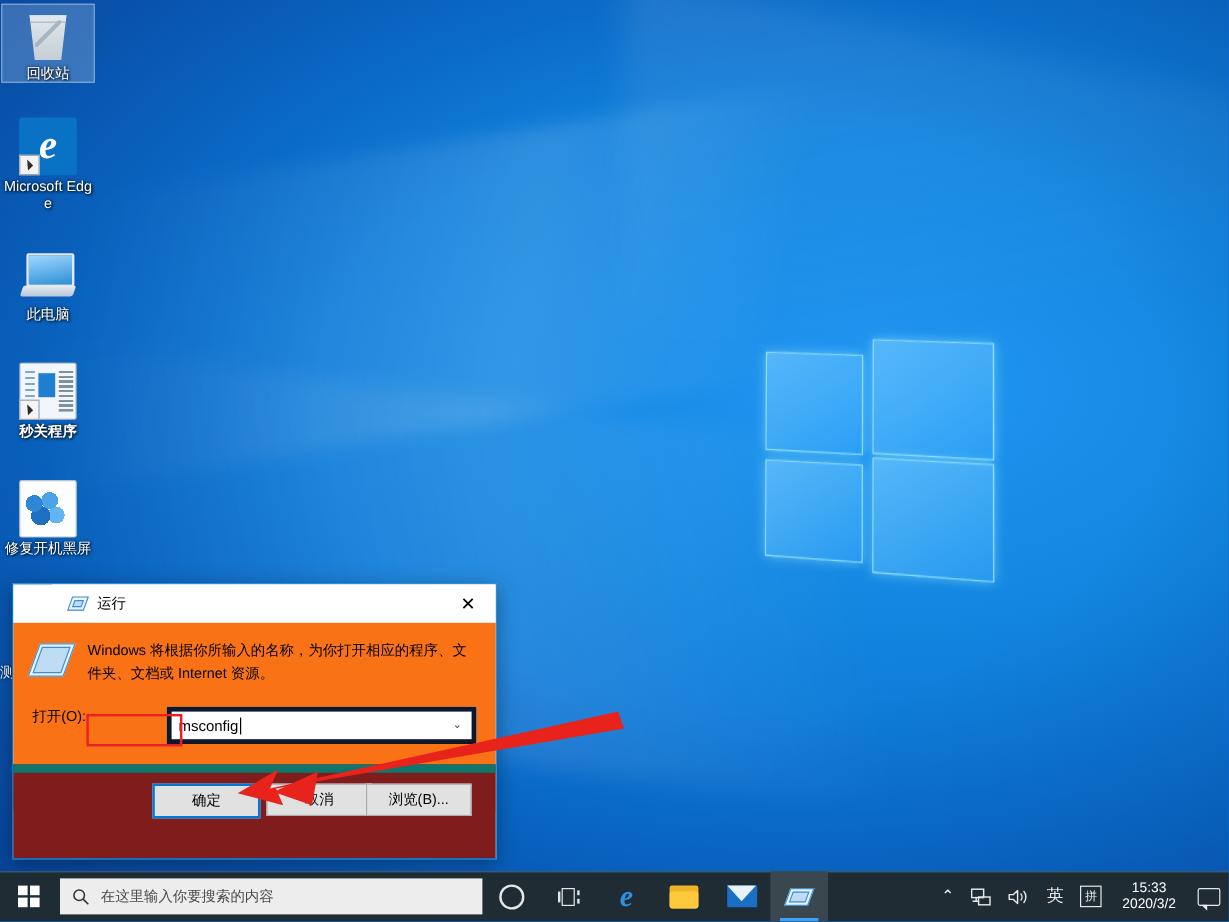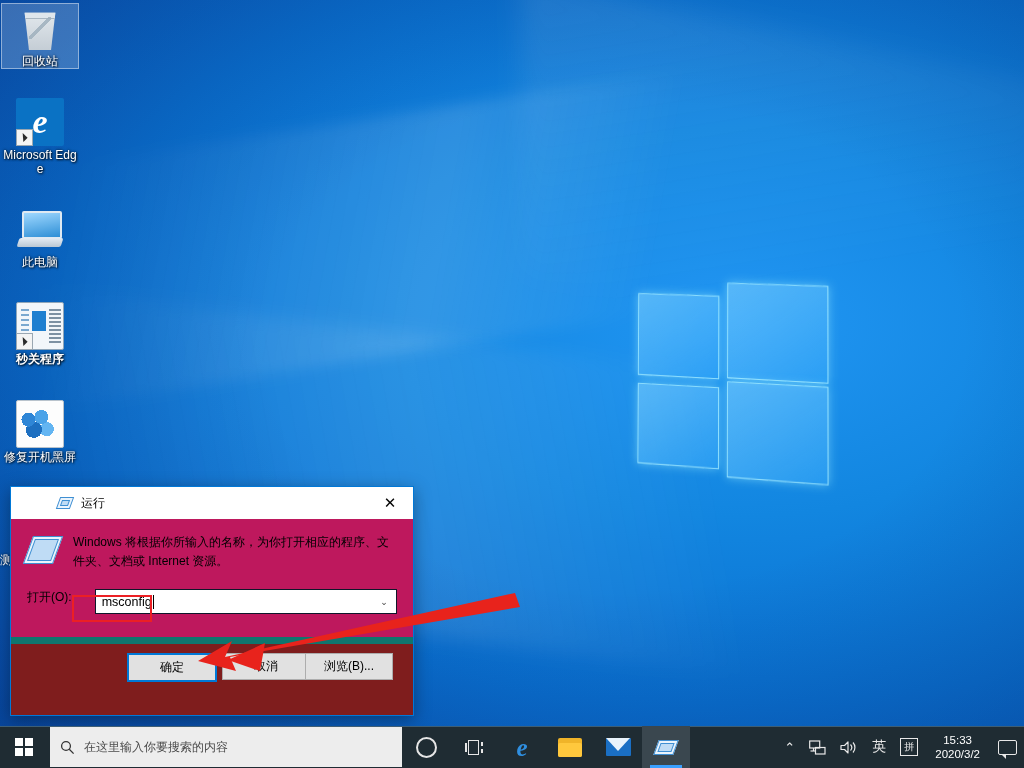--- a/index.html
+++ b/index.html
@@ -146,28 +146,28 @@
     border:1px solid #3f8fd2;transform:skewX(-20deg);background:#eaf4fd;
   }
   .paraicon i.a{left:1px;top:1px;right:1px;bottom:1px;}
   .paraicon i.b{left:4px;top:4px;right:4px;bottom:4px;background:#bfdcf5;}
   #run-title{font-size:12px;color:#000;}
   #run-close{
     margin-left:auto;width:46px;height:31px;display:flex;align-items:center;justify-content:center;
     font-size:15px;color:#000;cursor:default;font-family:"DejaVu Sans",sans-serif;
   }
 
-  #run-body{padding:0;position:relative;height:157px;background:#be185d;}
+  #run-body{padding:0;position:relative;height:157px;background:#f97316;}
   #run-desc-row{display:flex;padding:14px 16px 0 16px;}
   #run-desc-icon{width:32px;height:30px;flex:0 0 32px;margin-right:14px;margin-top:2px;}
   #run-desc{font-size:12px;color:#000;line-height:19px;}
   #open-row{display:flex;align-items:flex-start;padding:18px 16px 0 16px;gap:17px;}
   #open-label{font-size:12px;color:#000;margin-right:6px;white-space:nowrap;}
   #combo{
-    flex:1;height:23px;border:1px solid #0f172a;background:#fff;position:relative;display:flex;align-items:center;
+    flex:1;height:23px;border:4px solid #0f172a;background:#fff;position:relative;display:flex;align-items:center;margin-left:44px;
   }
   #combo-value{
     font-size:12.5px;color:#000;padding-left:6px;font-family:"Liberation Sans",sans-serif;
   }
   #caret{display:inline-block;width:1px;height:14px;background:#000;margin-left:1px;}
   #combo-arrow{
     position:absolute;right:4px;top:0;bottom:0;width:16px;display:flex;align-items:center;justify-content:center;
     color:#444;font-size:9px;
   }
   #redbox{
@@ -195,21 +195,21 @@
   
   #taskbar{
     position:absolute;left:0;bottom:0;width:1024px;height:42px;
     background:#1f2c33;display:flex;align-items:center;
   }
   #taskbar:before{content:"";position:absolute;left:0;right:0;top:0;height:1px;background:rgba(120,190,240,.35);}
   #start{width:48px;height:42px;display:flex;align-items:center;justify-content:center;cursor:default;}
   .winlogo{width:18px;height:18px;display:grid;grid-template-columns:1fr 1fr;grid-template-rows:1fr 1fr;gap:2px;}
   .winlogo i{display:block;background:#fff;}
   #search-box{
-    width:352px;height:40px;background:#ededed;display:flex;align-items:center;margin-left:2px;cursor:text;
+    width:352px;height:30px;background:#ededed;display:flex;align-items:center;margin-left:2px;cursor:text;
   }
   #search-box .si{width:34px;display:flex;align-items:center;justify-content:center;color:#333;font-size:14px;}
   #search-ph{font-size:12px;color:#4a4a4a;}
   .tb-btn{width:48px;height:42px;display:flex;align-items:center;justify-content:center;cursor:default;position:relative;}
   .tb-btn.active{background:#3a474f;}
   .tb-btn.active:after{content:"";position:absolute;left:8px;right:8px;bottom:0;height:3px;background:#3aa0ff;}
   .cortana-ring{width:17px;height:17px;border:2px solid #e6e6e6;border-radius:50%;}
   .taskview{width:19px;height:15px;position:relative;}
   .taskview i{position:absolute;display:block;border:1.6px solid #e6e6e6;box-sizing:border-box;}
   .taskview i.m{left:3px;top:0;width:11px;height:15px;}

